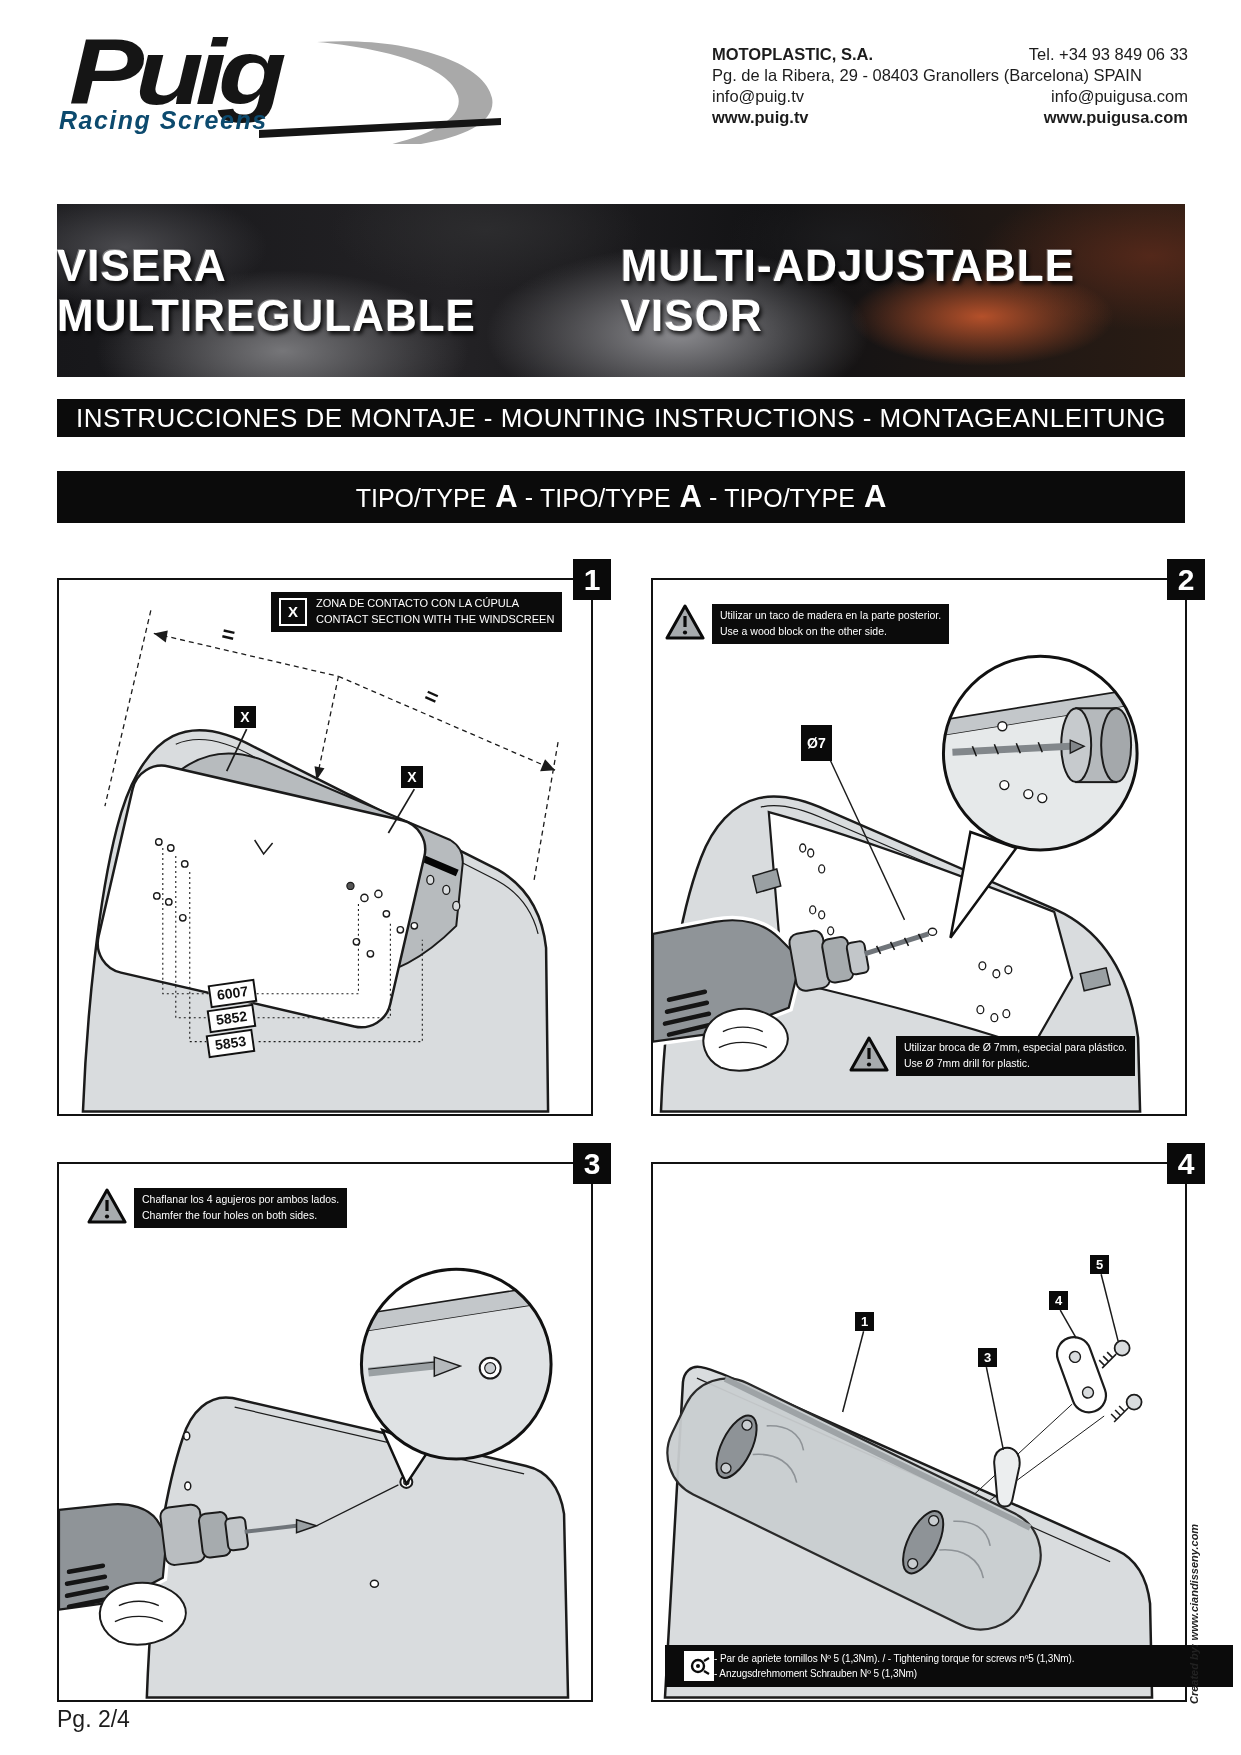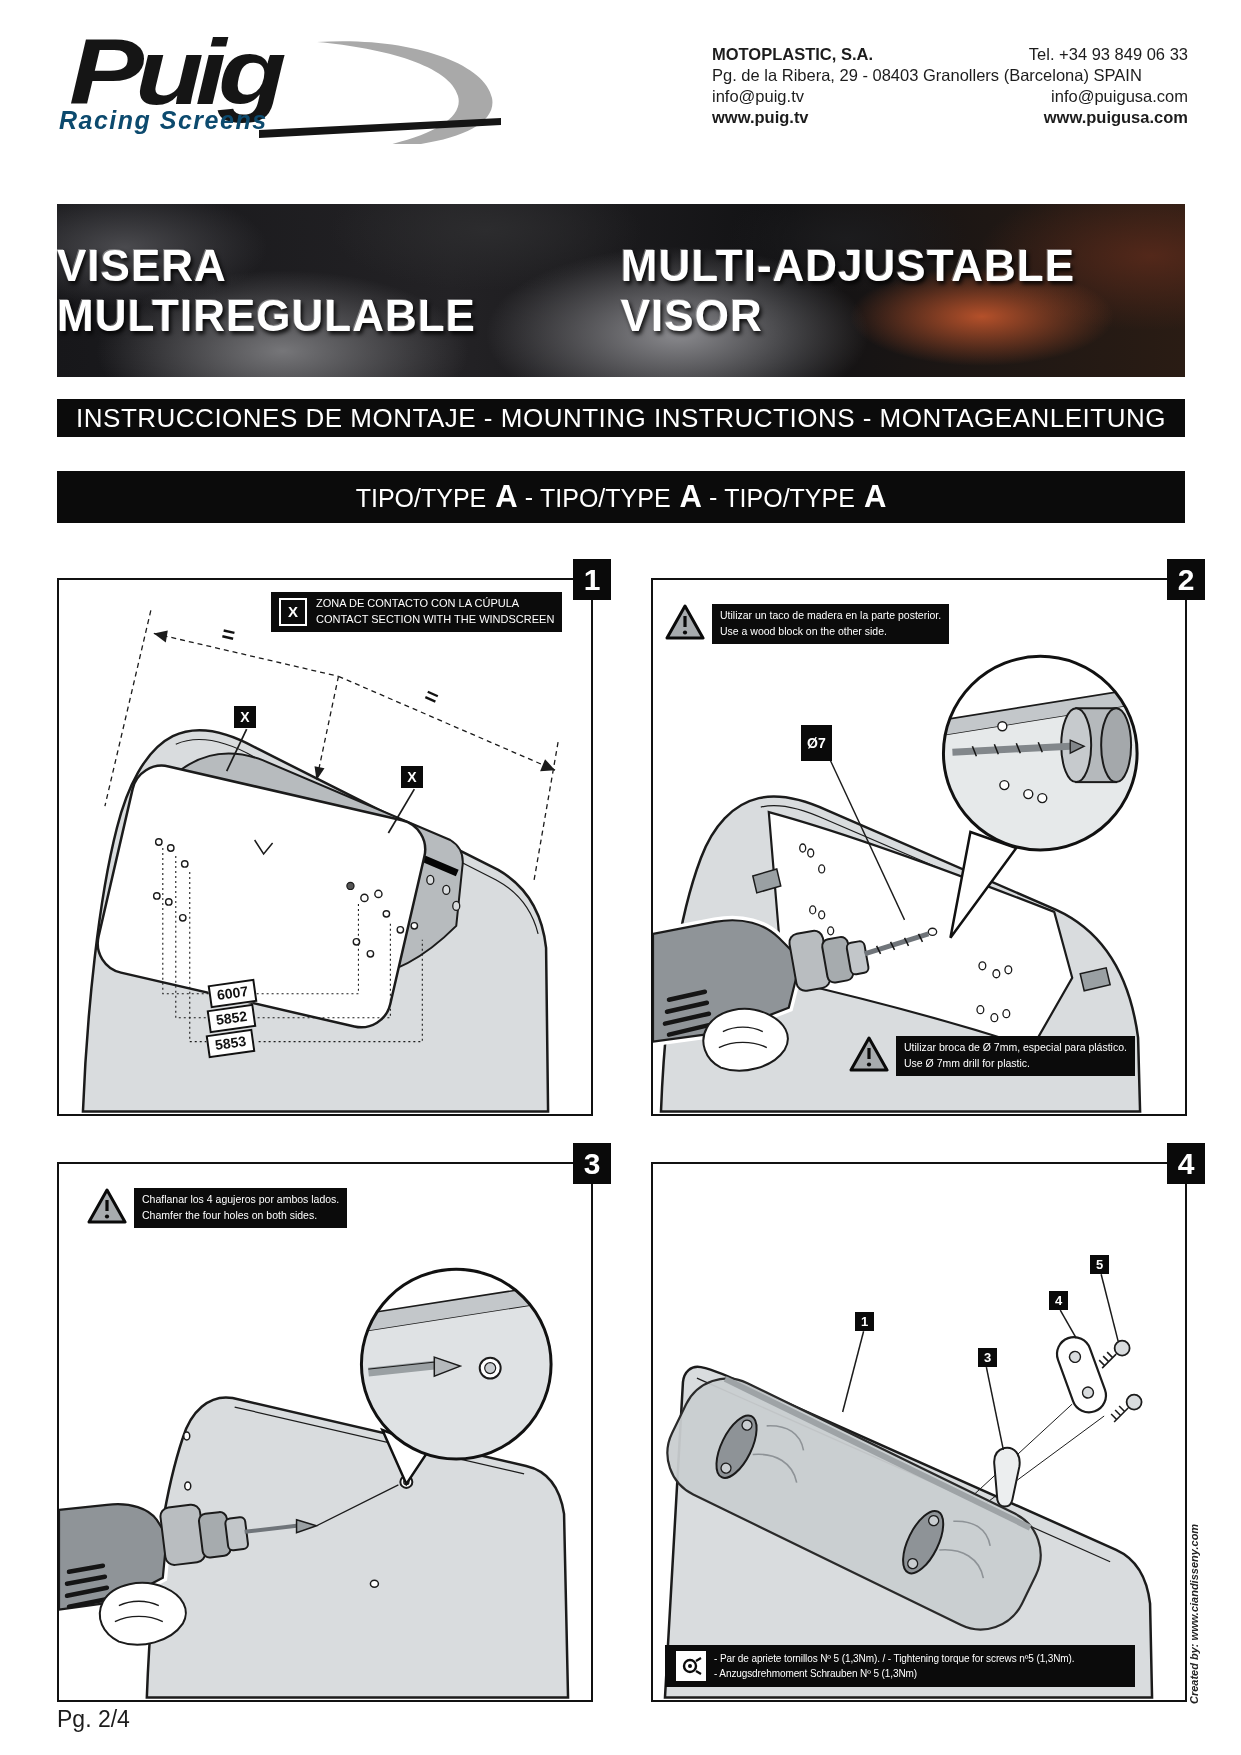--- a/index.html
+++ b/index.html
@@ -60,22 +60,22 @@
 
   .xmark{position:absolute;width:22px;height:22px;background:#0a0a0a;color:#fff;font-weight:bold;
          font-size:14px;display:flex;align-items:center;justify-content:center;}
   .eq{position:absolute;font-size:22px;font-weight:bold;color:#111;}
   .partno{position:absolute;background:#fff;border:2px solid #111;font-size:14px;font-weight:bold;
           padding:0 6px;line-height:19px;transform:rotate(-8deg);}
   .dia{position:absolute;background:#0a0a0a;color:#fff;font-size:14px;font-weight:bold;padding:10px 6px;}
   .callout{position:absolute;width:19px;height:19px;background:#0a0a0a;color:#fff;font-size:13px;
            font-weight:bold;display:flex;align-items:center;justify-content:center;}
 
-  .torquebar{position:absolute;left:12px;top:481px;width:470px;height:42px;background:#0b0b0b;color:#fff;
-             display:flex;align-items:center;gap:8px;padding:0 11px;box-sizing:border-box;}
+  .torquebar{position:absolute;left:12px;top:481px;width:568px;height:42px;background:#0b0b0b;color:#fff;
+             display:flex;align-items:center;gap:0;padding:0 19px;box-sizing:border-box;}
   .torque-icon{width:30px;height:30px;background:#fff;display:flex;align-items:center;justify-content:center;flex:0 0 auto;}
   .ttext{font-size:10px;line-height:1.55;letter-spacing:-.1px;white-space:nowrap;}
 
   .pagenum{position:absolute;left:57px;top:1706px;font-size:23px;color:#1c1c1c;}
   .credit{position:absolute;left:1188px;top:1468px;height:236px;writing-mode:vertical-rl;
           transform:rotate(180deg);font-size:11px;font-style:italic;color:#222;font-weight:bold;}
 </style>
 </head>
 <body>
 

